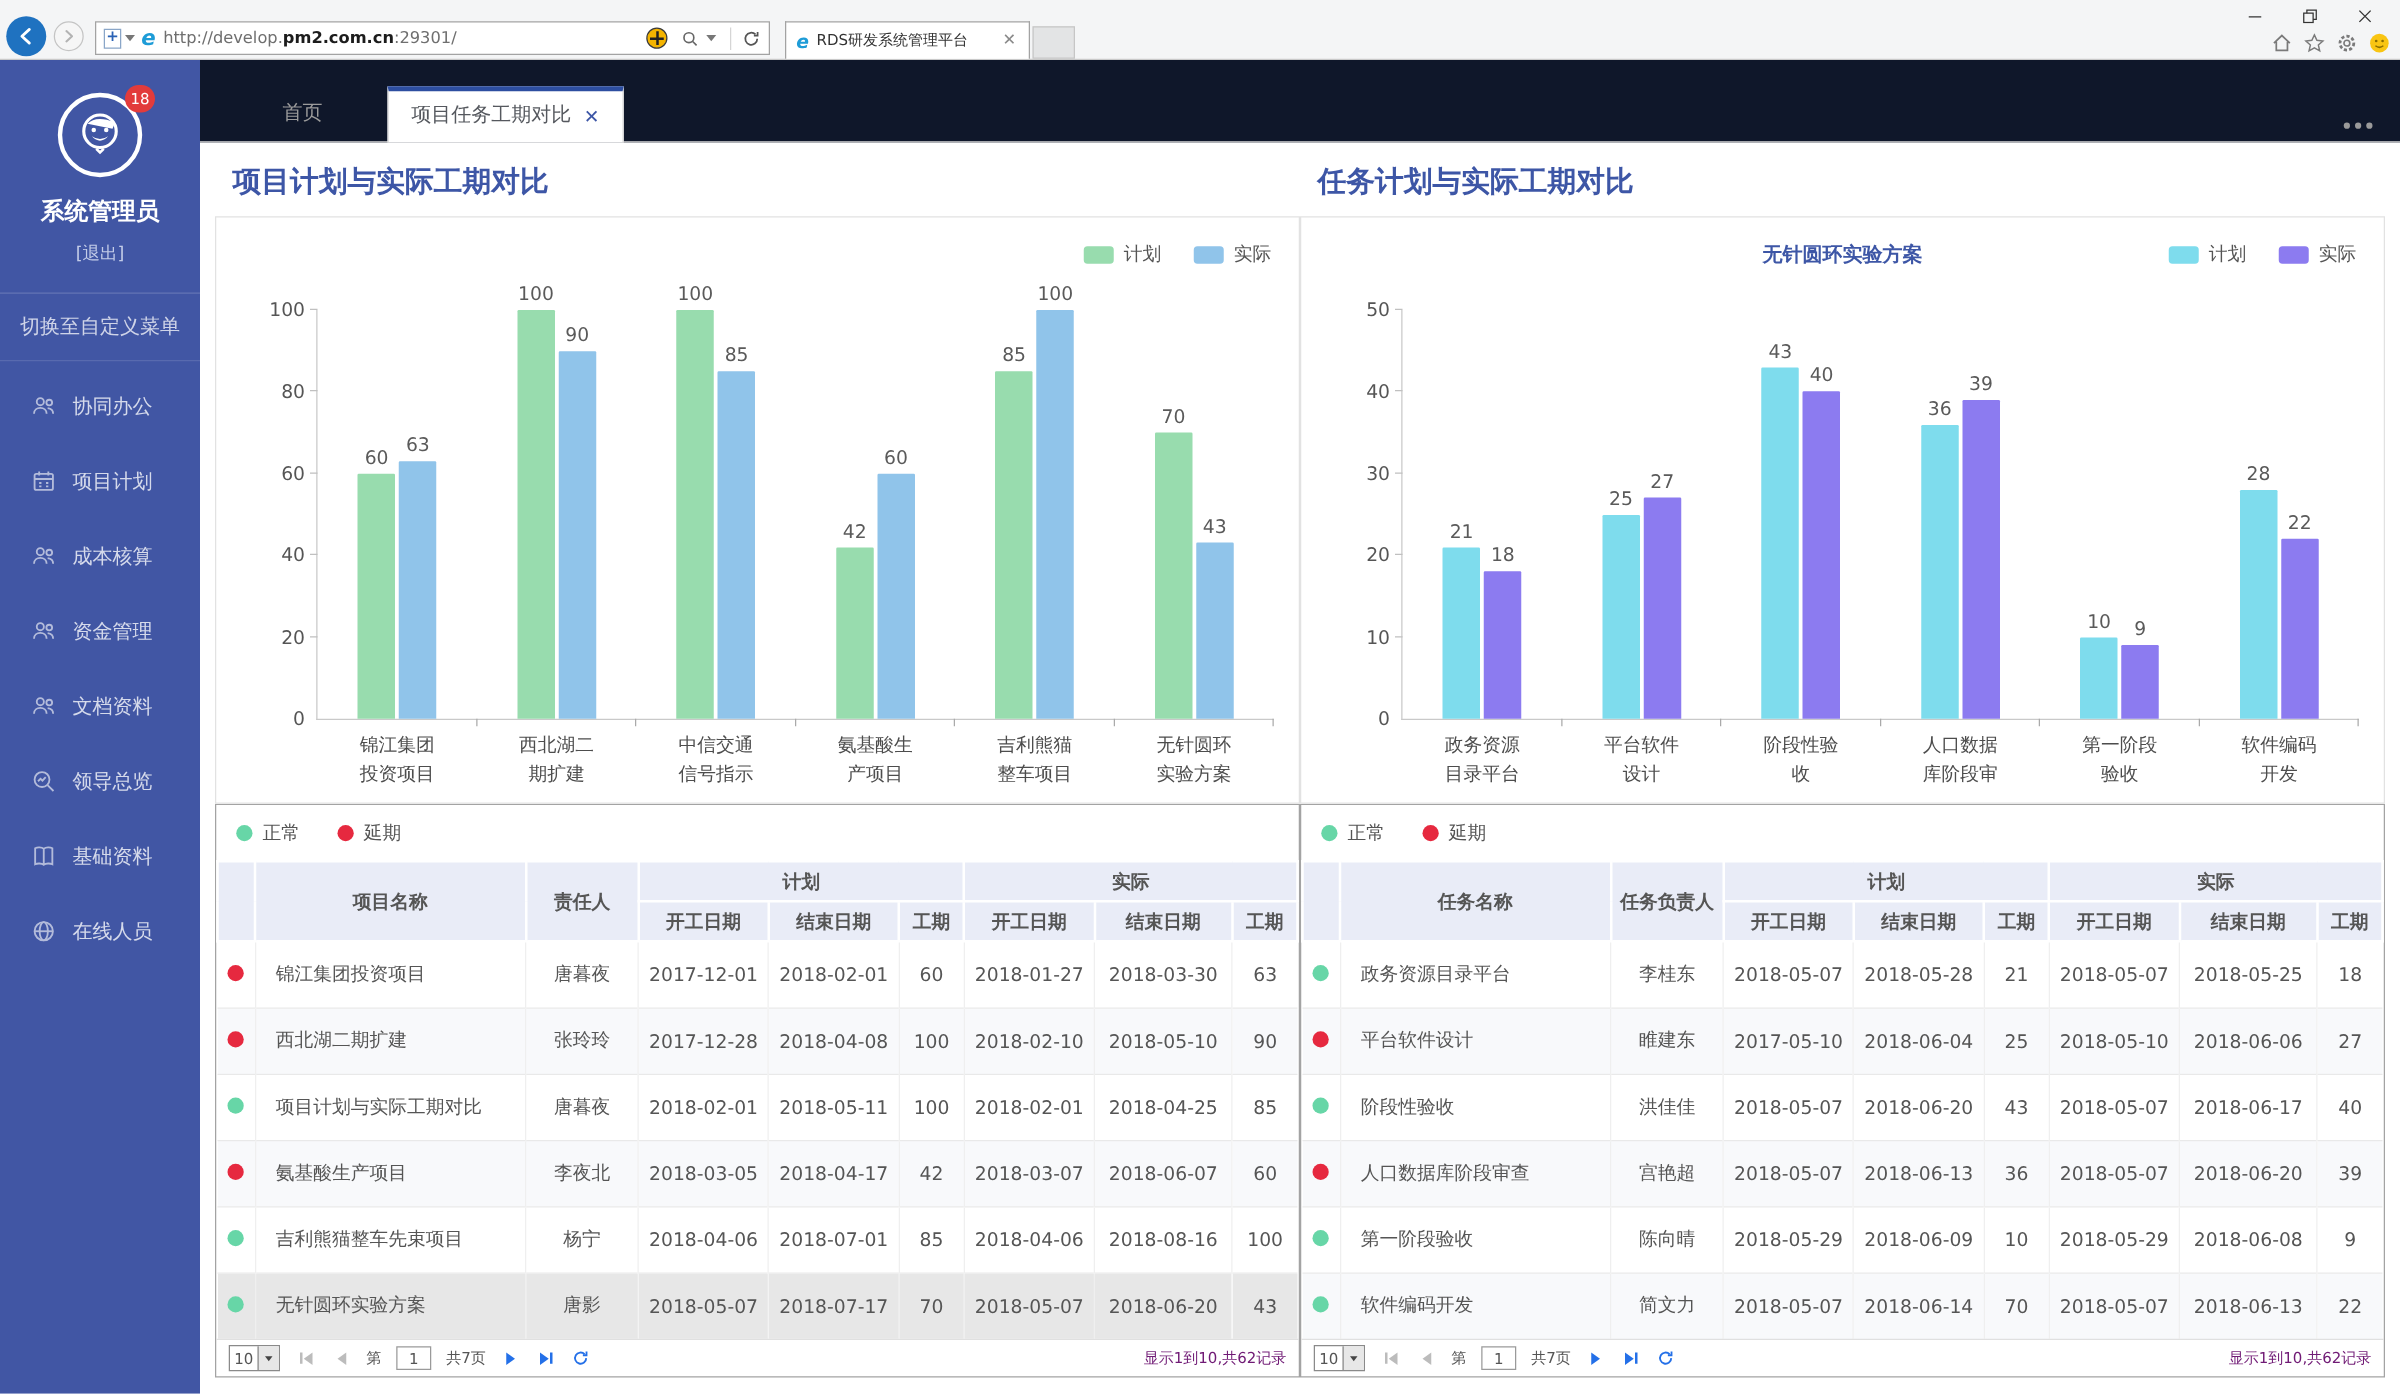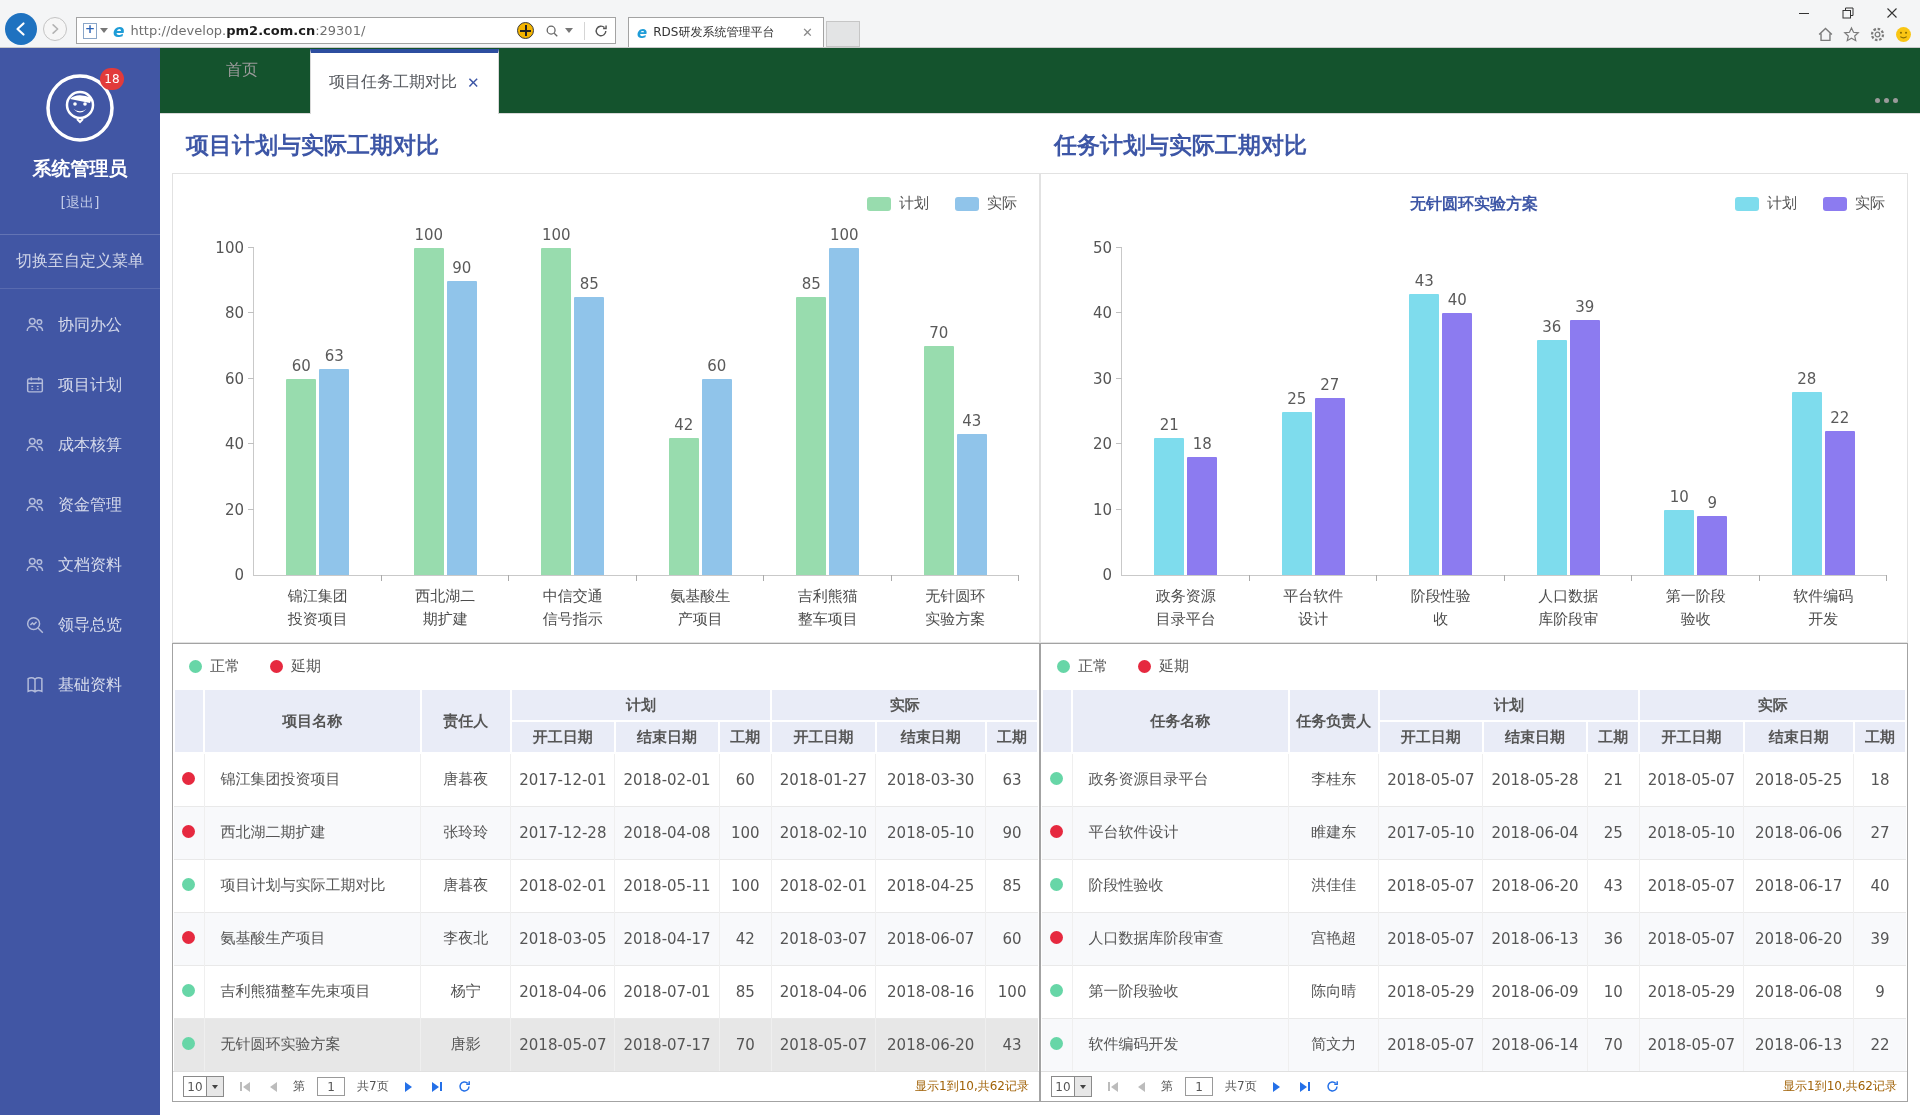--- a/index.html
+++ b/index.html
@@ -49,22 +49,22 @@
   .logout { margin-top:12px; font-size:14px; color:#c3cce8; }
   .side-sep { width:100%; height:1px; background:rgba(255,255,255,.18); margin-top:22px; }
   .switch-menu { width:100%; text-align:center; font-size:16px; color:rgba(255,255,255,.75);
     padding:16px 0; border-bottom:1px solid rgba(255,255,255,.12); }
   .side-items { width:100%; margin-top:6px; }
   .side-item { height:60px; display:flex; align-items:center; padding-left:24px; gap:12px;
     color:rgba(255,255,255,.78); font-size:16px; }
   .side-item svg { opacity:.6; }
 
   .main { flex:1; display:flex; flex-direction:column; background:#fff; min-width:0; }
-  .tabbar { height:66px; background:#14532d; border-bottom:1px solid #d8d8d8; display:flex;
-    padding-left:40px; position:relative; flex:0 0 66px; }
+  .tabbar { height:66px; background:#0f172a; border-bottom:1px solid #d8d8d8; display:flex;
+    align-items:flex-end; padding-left:40px; position:relative; flex:0 0 66px; }
   .tab-home { padding:12px 26px; font-size:16px; color:#9b9b9b; }
   .tab-active { margin-left:26px; background:#fff; border:1px solid #d8d8d8; border-bottom:none;
     border-top:4px solid #2d4ea0; padding:9px 18px 11px 18px; display:flex; align-items:center; gap:10px;
     font-size:16px; color:#55585e; position:relative; top:1px; }
   .tab-active .tclose { color:#3d56a6; font-weight:bold; font-size:15px; }
   .more-dots { position:absolute; right:22px; bottom:10px; display:flex; gap:4px; }
   .more-dots i { width:5px; height:5px; border-radius:50%; background:#9a9a9a; }
 
   .content { display:flex; gap:0; padding:10px 12px 0 12px; flex:1; min-height:0; }
   .panel { flex:1; min-width:0; }
@@ -115,21 +115,21 @@
     align-items:center; justify-content:center; }
   .pgsize-btn .caret-down { border-top-color:#444; border-left-width:3px; border-right-width:3px; border-top-width:4px; }
   .pgnav { display:flex; align-items:center; gap:1px; padding:0 4px; }
   .tri-l { width:0; height:0; border-top:5px solid transparent; border-bottom:5px solid transparent; border-right:7px solid #2470e8; }
   .tri-r { width:0; height:0; border-top:5px solid transparent; border-bottom:5px solid transparent; border-left:7px solid #2470e8; }
   .nbar { width:2px; height:9px; background:#2470e8; }
   .pgnav.dis .tri-l { border-right-color:#bcbcbc; }
   .pgnav.dis .nbar { background:#bcbcbc; }
   .pg-input { width:28px; height:19px; border:1px solid #9a9a9a; background:#fff; display:inline-flex;
     align-items:center; justify-content:center; font-size:12px; }
-  .pg-info { margin-left:auto; color:#a16207; font-size:12px; }
+  .pg-info { margin-left:auto; color:#701a75; font-size:12px; }
 </style>
 </head>
 <body>
 
 <div class="screen">
 
   <div class="chrome">
     <div class="btn-back">
       <svg width="16" height="16" viewBox="0 0 16 16">
           <path d="M10.5 2.5 L4.5 8 L10.5 13.5" fill="none" stroke="#fff" stroke-width="2.2" stroke-linecap="round" stroke-linejoin="round"></path>
@@ -291,20 +291,30 @@
             <span>领导总览</span>
           </div>
           <div class="side-item">
             <span style="display: flex;">
               <svg width="22" height="22" viewBox="0 0 24 24" fill="none" stroke="#fff" stroke-width="1.6">
                 <path d="M12 5.5 C10 4 6.5 4 4.5 5 V19 C6.5 18 10 18 12 19.5 C14 18 17.5 18 19.5 19 V5 C17.5 4 14 4 12 5.5 Z M12 5.5 V19.5"></path>
               </svg>
             </span>
             <span>基础资料</span>
           </div>
+          <div class="side-item">
+            <span style="display: flex;">
+              <svg width="22" height="22" viewBox="0 0 24 24" fill="none" stroke="#fff" stroke-width="1.6">
+                <circle cx="12" cy="12" r="8"></circle>
+                <ellipse cx="12" cy="12" rx="3.6" ry="8"></ellipse>
+                <path d="M4 12 H20"></path>
+              </svg>
+            </span>
+            <span>在线人员</span>
+          </div>
         </div>
     </aside>
 
     <div class="main">
       <div class="tabbar">
         <div class="tab-home">首页</div>
         <div class="tab-active">
           <span>项目任务工期对比</span>
           <span class="tclose">✕</span>
         </div>

